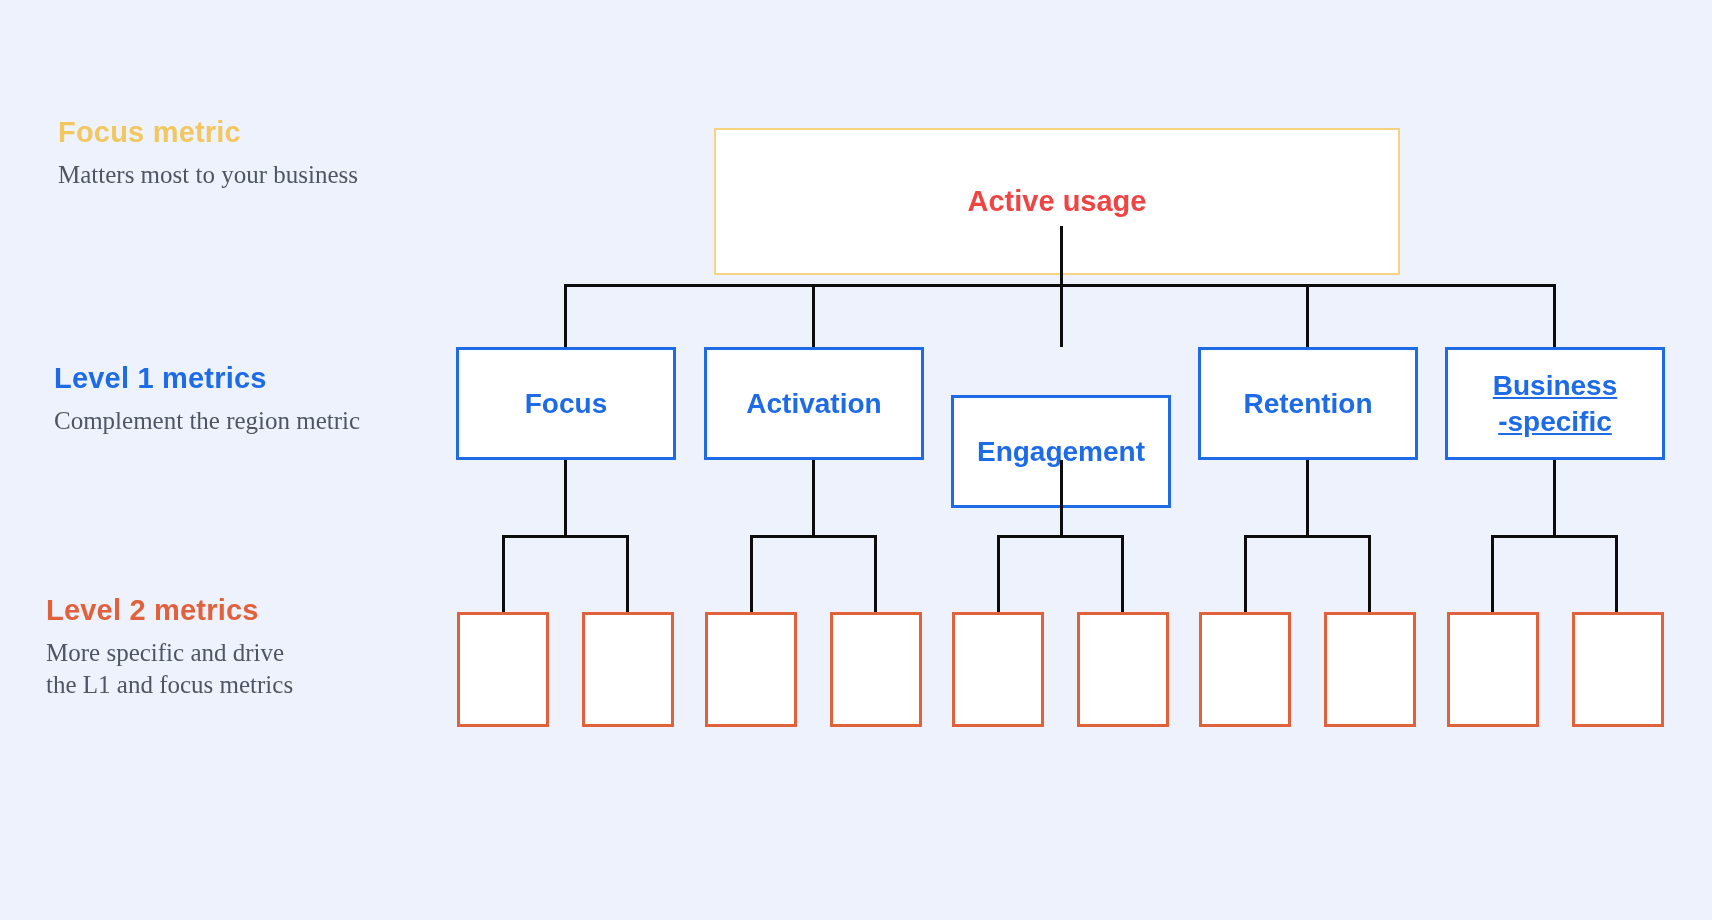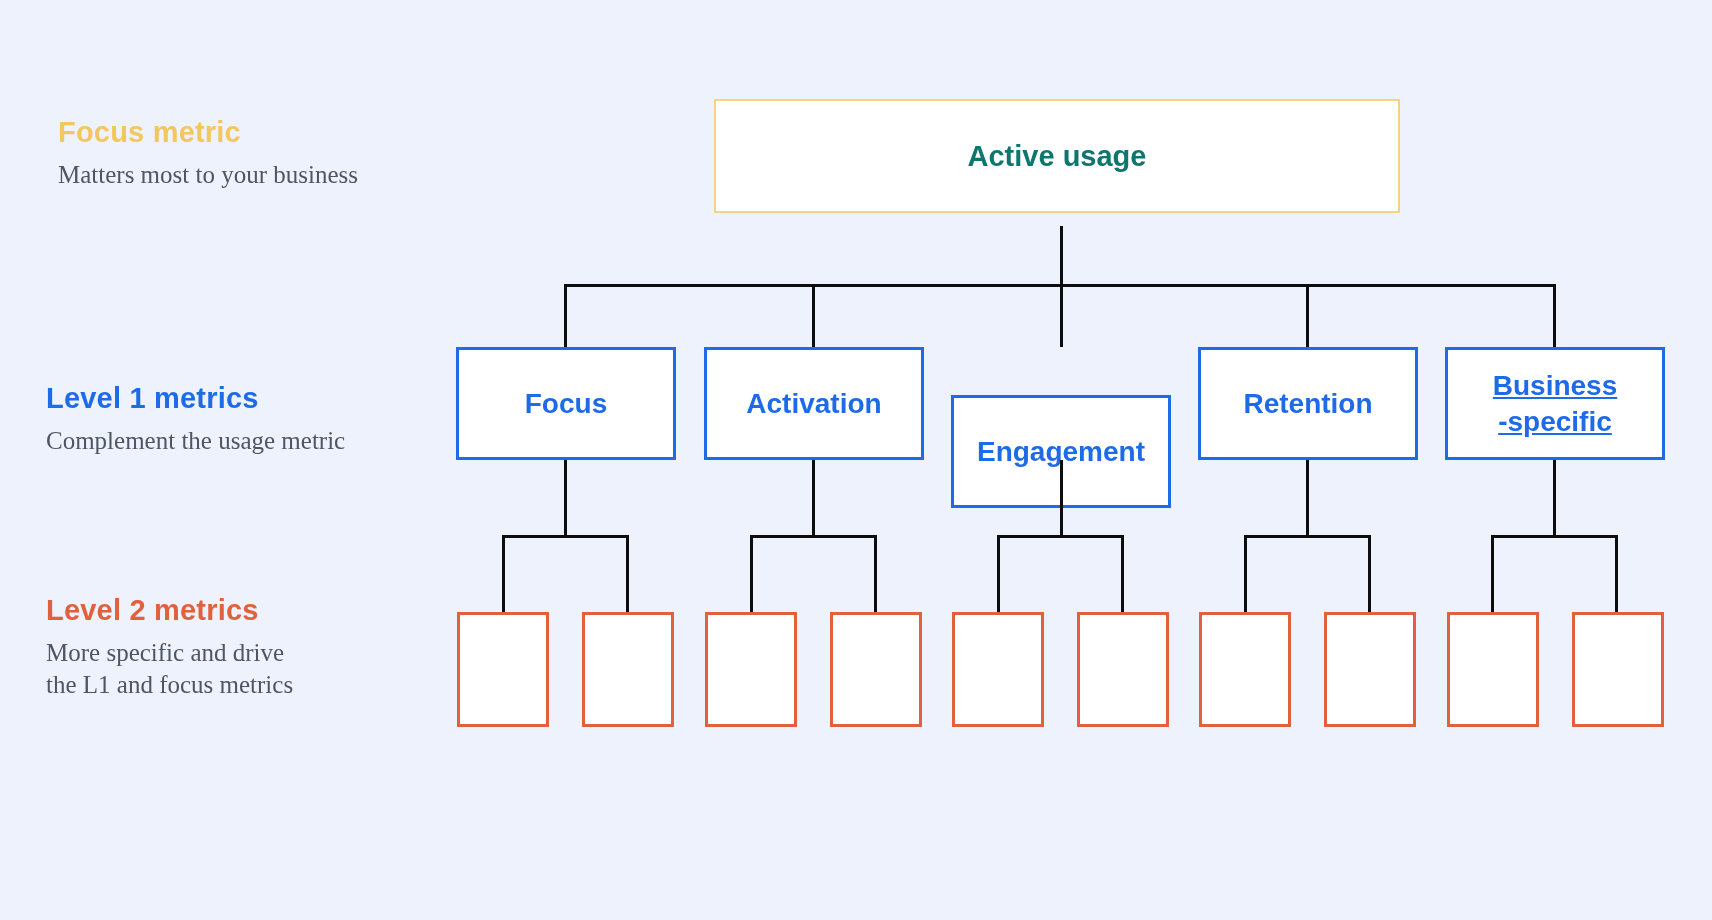--- a/index.html
+++ b/index.html
@@ -25,39 +25,39 @@
     margin-top: 10px;
     font-size: 25px;
     font-weight: 400;
     color: #4F5564;
     line-height: 32px;
     white-space: pre-line;
     font-family: Liberation Serif, serif;
   }
   .legend-focus { top: 116px; margin-left: 12px; }
   .legend-focus .legend-title { color: #F2C75F; }
-  .legend-l1 { top: 382px; }
+  .legend-l1 { top: 362px; margin-left: 8px; }
   .legend-l1 .legend-title { color: #1E6BE8; }
   .legend-l2 { top: 594px; }
   .legend-l2 .legend-title { color: #E0613C; }
 
   
   .node {
     position: absolute;
     box-sizing: border-box;
     background: #FFFFFF;
     display: flex;
     align-items: center;
     justify-content: center;
     text-align: center;
   }
   .focus-node {
-    left: 714px; top: 99px; width: 686px; height: 114px;
+    left: 714px; top: 128px; width: 686px; height: 147px;
     border: 2px solid #F6D382;
-    color: #0f766e;
+    color: #ef4444;
     font-size: 29px;
     font-weight: 700;
   }
   .l1-node {
     top: 347px; width: 220px; height: 113px;
     border: 3px solid #1E6BE8;
     color: #1E6BE8;
     font-size: 28px;
     font-weight: 700;
     line-height: 1.27;
@@ -87,21 +87,21 @@
 
 <div class="stage">
 
   <div class="legend legend-focus">
     <div class="legend-title">Focus metric</div>
     <div class="legend-sub">Matters most to your business</div>
   </div>
 
   <div class="legend legend-l1">
     <div class="legend-title">Level 1 metrics</div>
-    <div class="legend-sub">Complement the usage metric</div>
+    <div class="legend-sub">Complement the region metric</div>
   </div>
 
   <div class="legend legend-l2">
     <div class="legend-title">Level 2 metrics</div>
     <div class="legend-sub">More specific and drive
 the L1 and focus metrics</div>
   </div>
 
   <div class="node focus-node">
     <span>Active usage</span>

